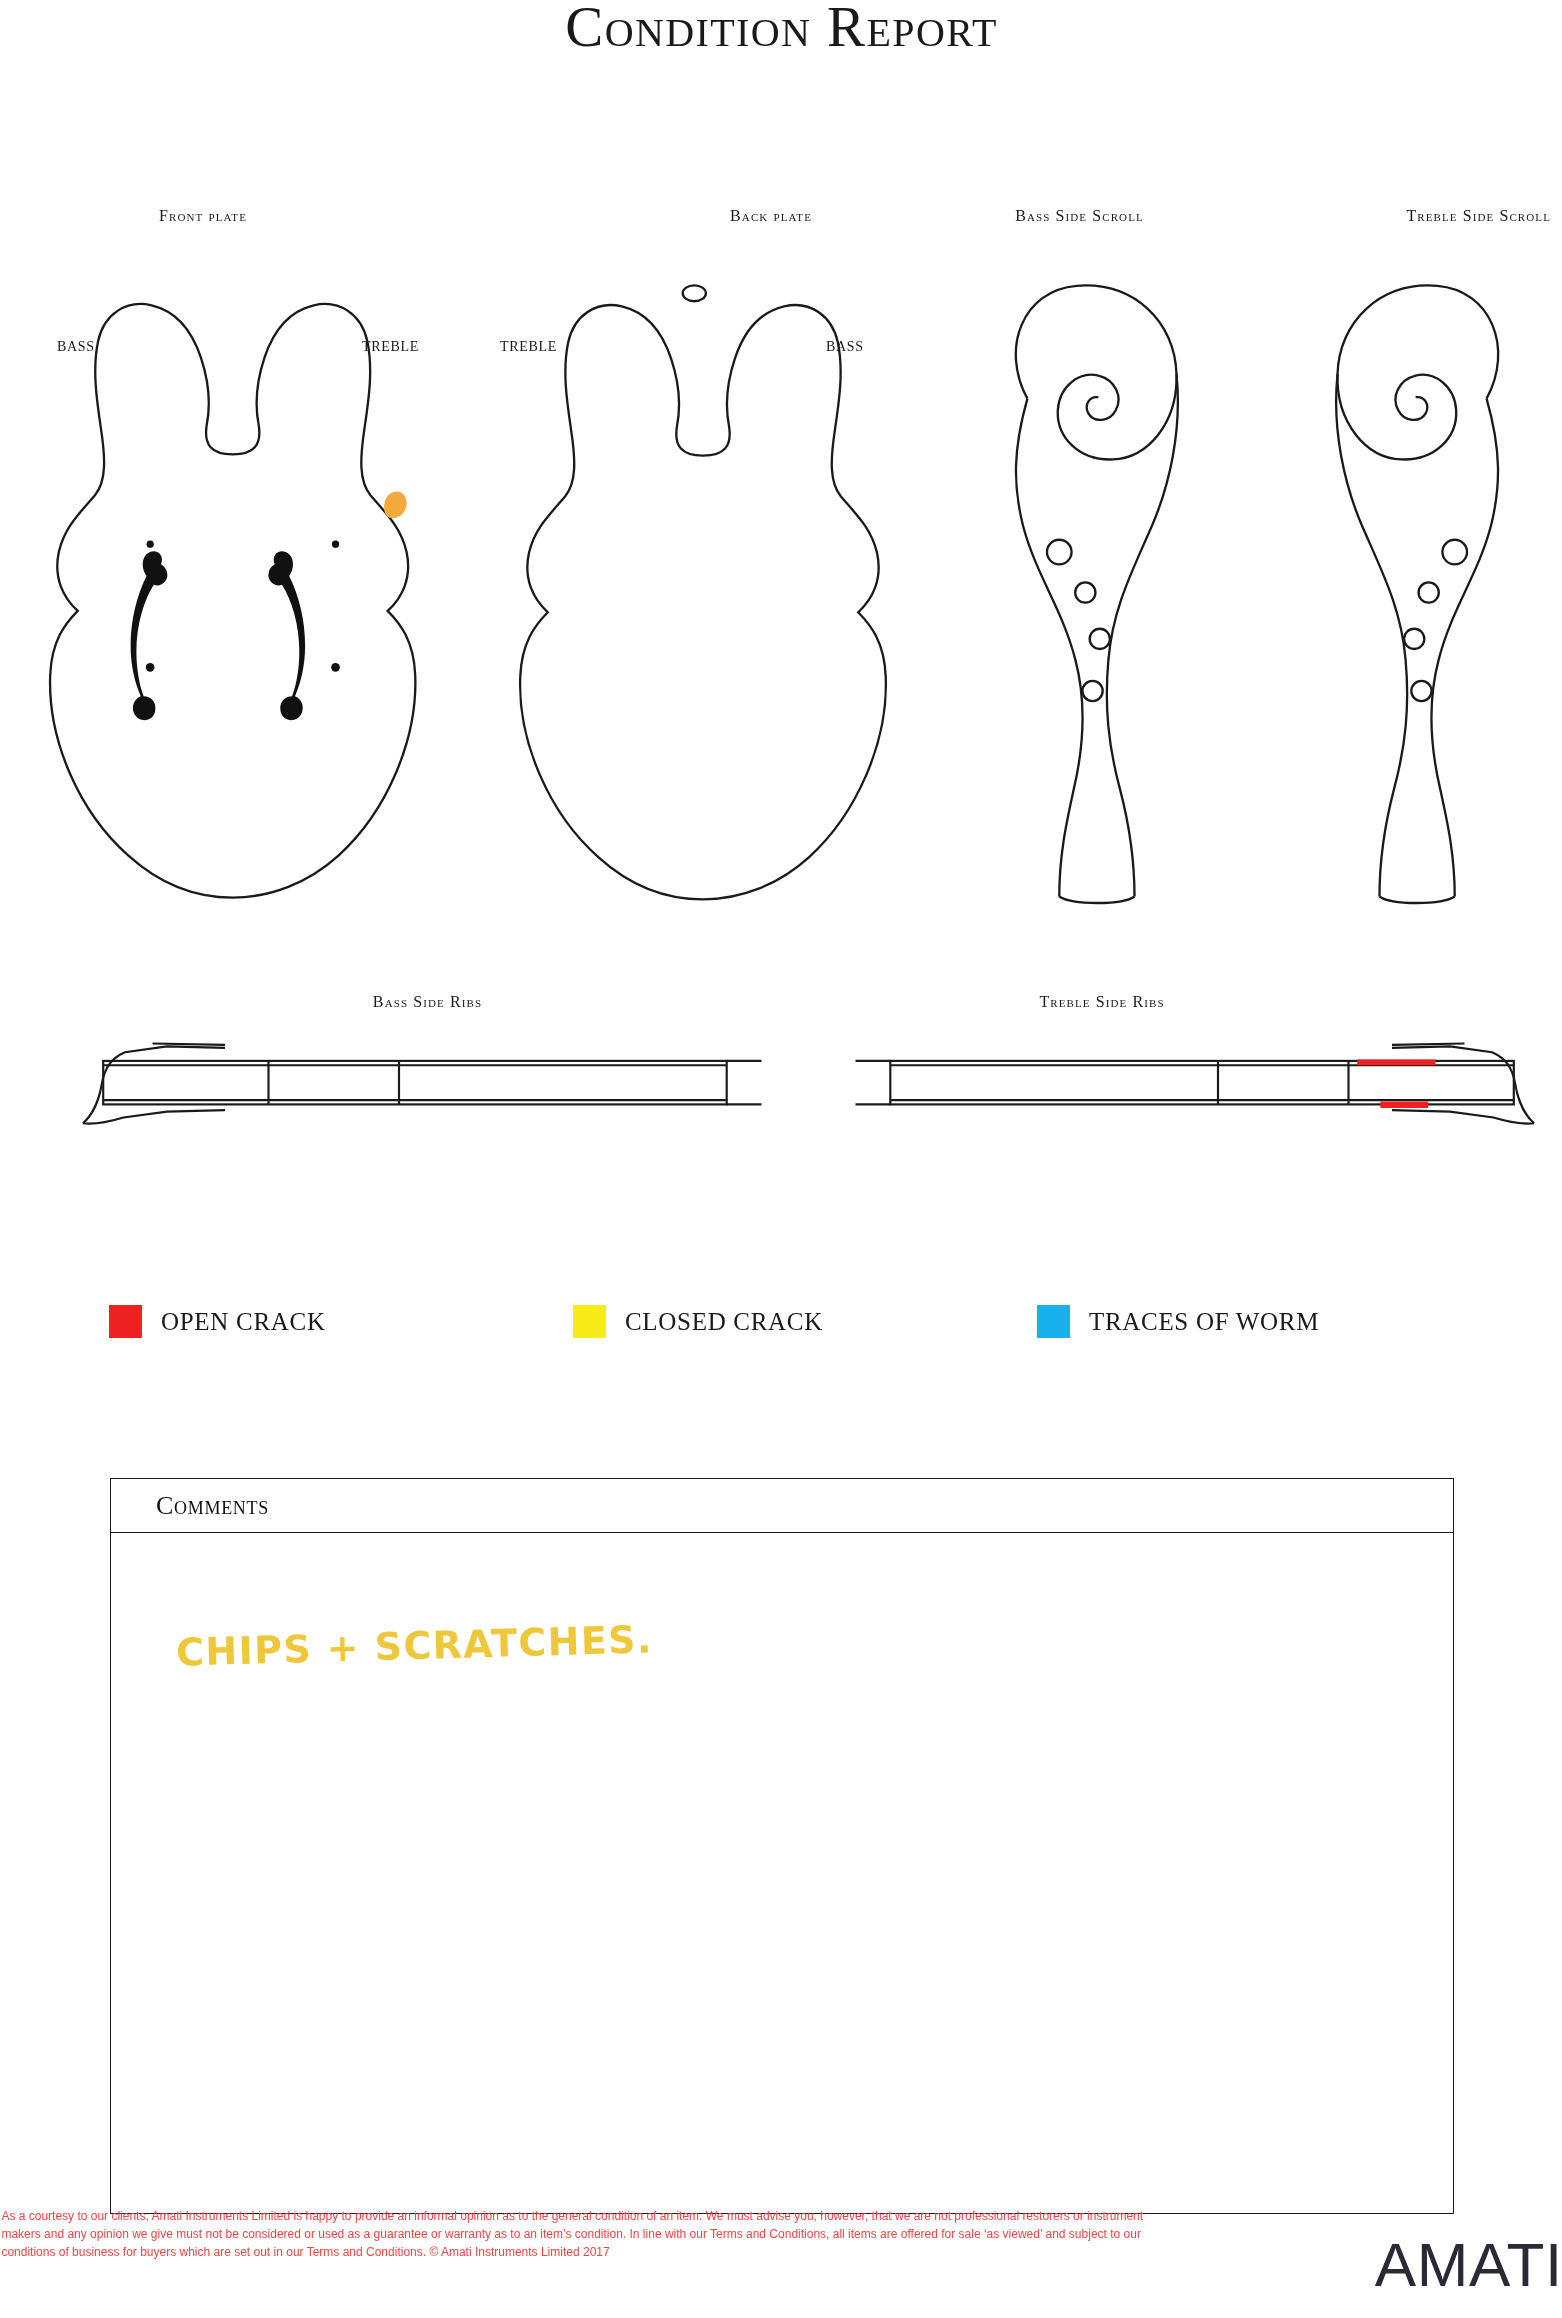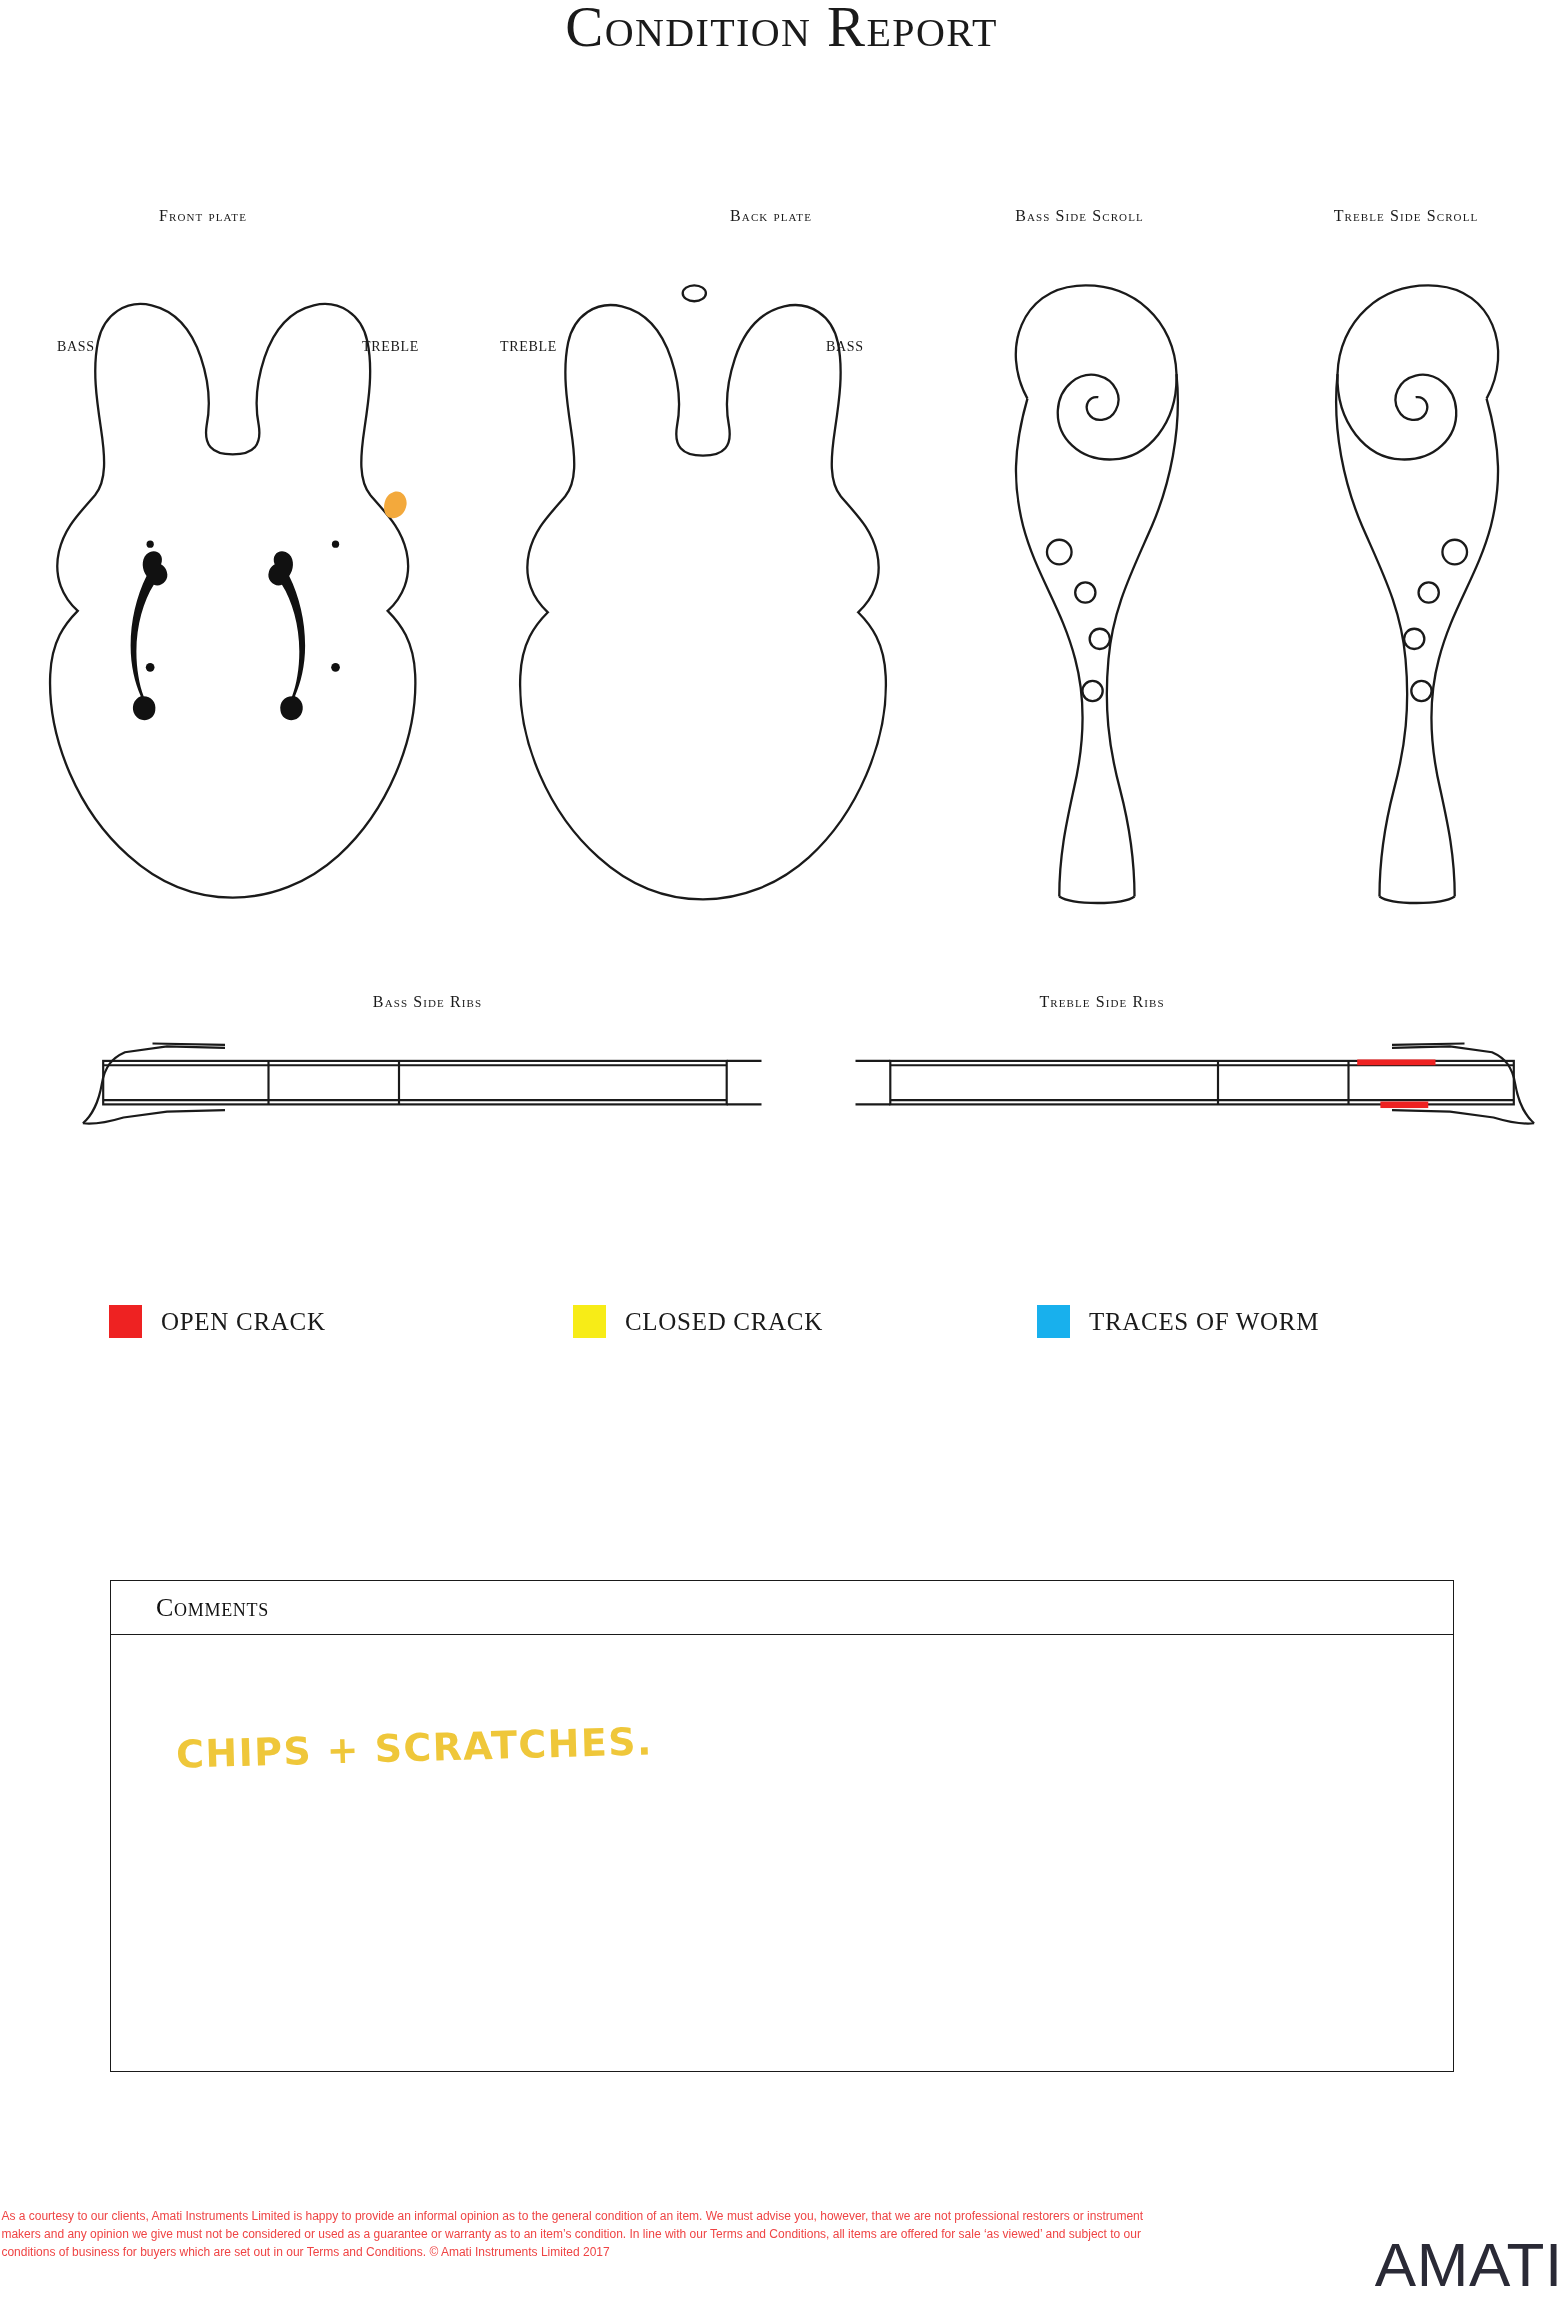--- a/index.html
+++ b/index.html
@@ -89,23 +89,23 @@
     font-size: 25px;
     letter-spacing: 0.7px;
     color: #1a1a1a;
     white-space: nowrap;
   }
 
   
   .comments-box {
     position: absolute;
     left: 110px;
-    top: 1580px;
+    top: 1478px;
     width: 1344px;
-    height: 492px;
+    height: 736px;
     border: 1.4px solid #1a1a1a;
     box-sizing: border-box;
   }
   .comments-header {
     height: 54px;
     border-bottom: 1.4px solid #1a1a1a;
     display: flex;
     align-items: center;
     padding-left: 45px;
     box-sizing: border-box;
@@ -156,21 +156,21 @@
   }
 </style>
 </head>
 <body>
 
 <div class="page-title">Condition Report</div>
 
 <div class="caption" style="left:87px; top:207px; width:232px;">Front plate</div>
 <div class="caption" style="left:580px; top:207px; width:232px;text-align:right;">Back plate</div>
 <div class="caption" style="left:942px; top:207px; width:275px;font-family:Liberation Serif, serif;">Bass Side Scroll</div>
-<div class="caption" style="left:1261px; top:207px; width:290px;">Treble Side Scroll</div>
+<div class="caption" style="left:1261px; top:207px; width:290px;text-align:right;">Treble Side Scroll</div>
 
 <div class="side-label" style="left:57px; top:339px;">BASS</div>
 <div class="side-label" style="left:362px; top:339px;">TREBLE</div>
 <div class="side-label" style="left:500px; top:339px;">TREBLE</div>
 <div class="side-label" style="left:826px; top:339px;">BASS</div>
 
 <div class="diagram" style="left:43px; top:283px;">
   <svg width="391" height="660" viewBox="0 0 540 910">
     <g fill="none" stroke="#1a1a1a" stroke-width="3.2">
       <path d="M150,30

